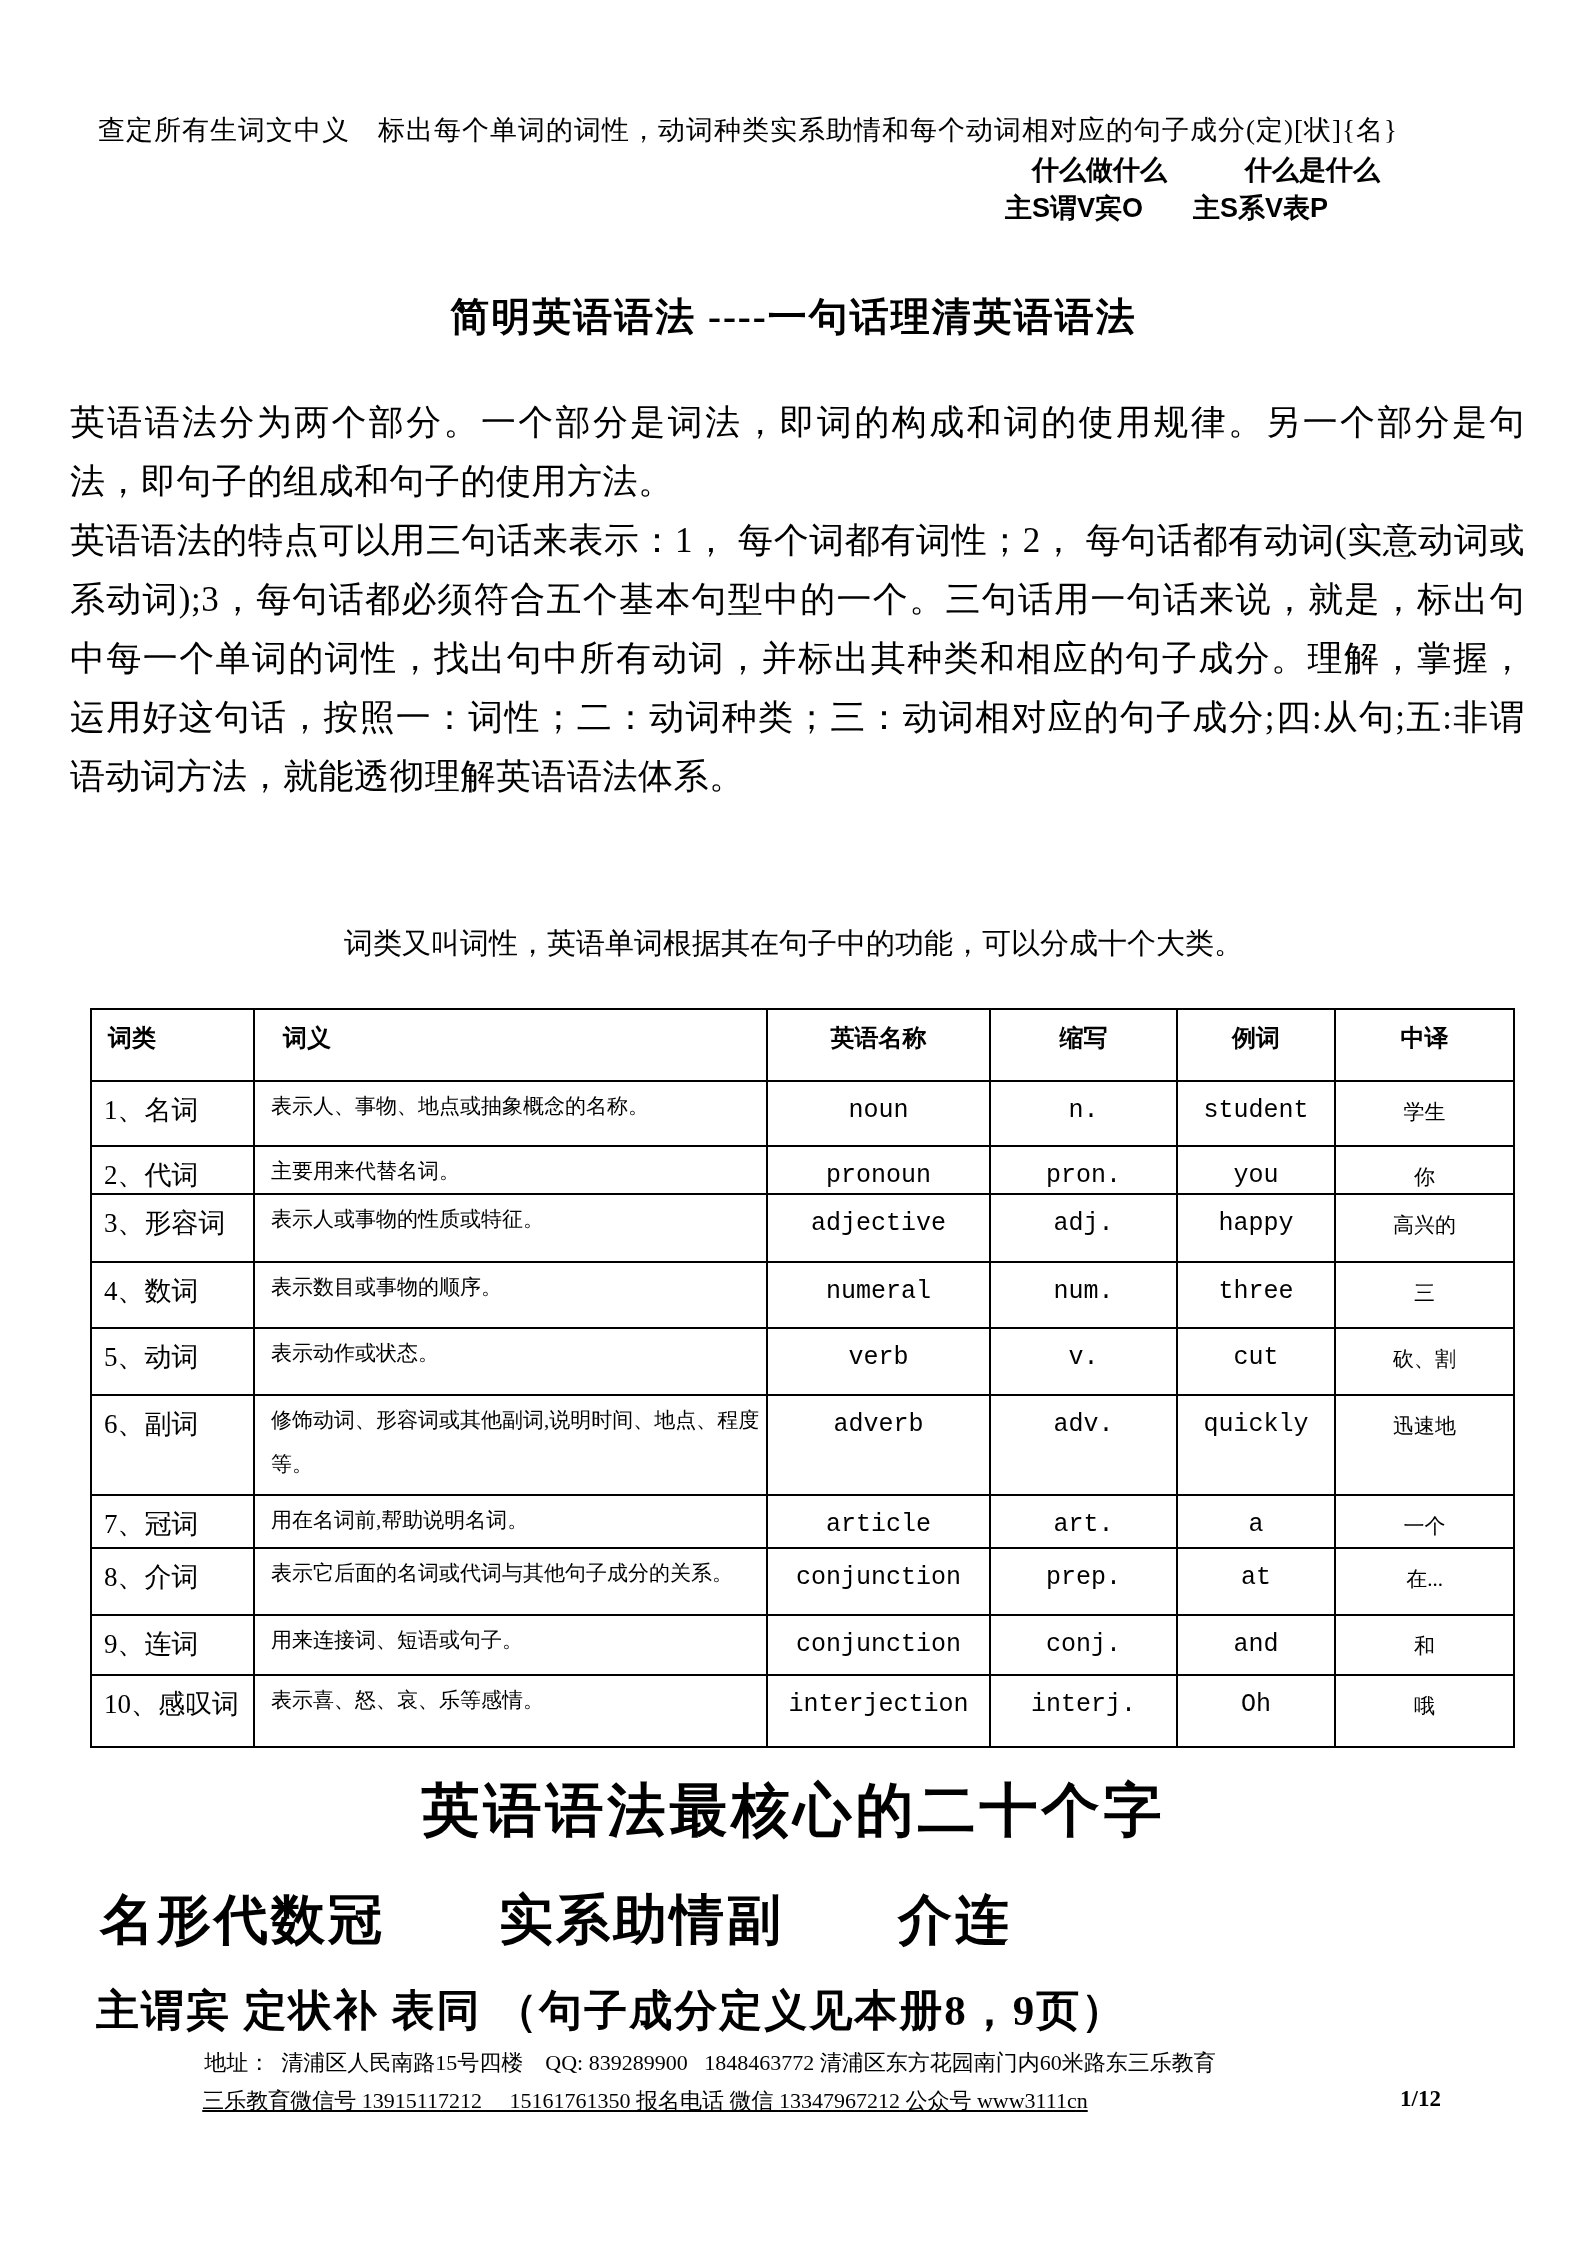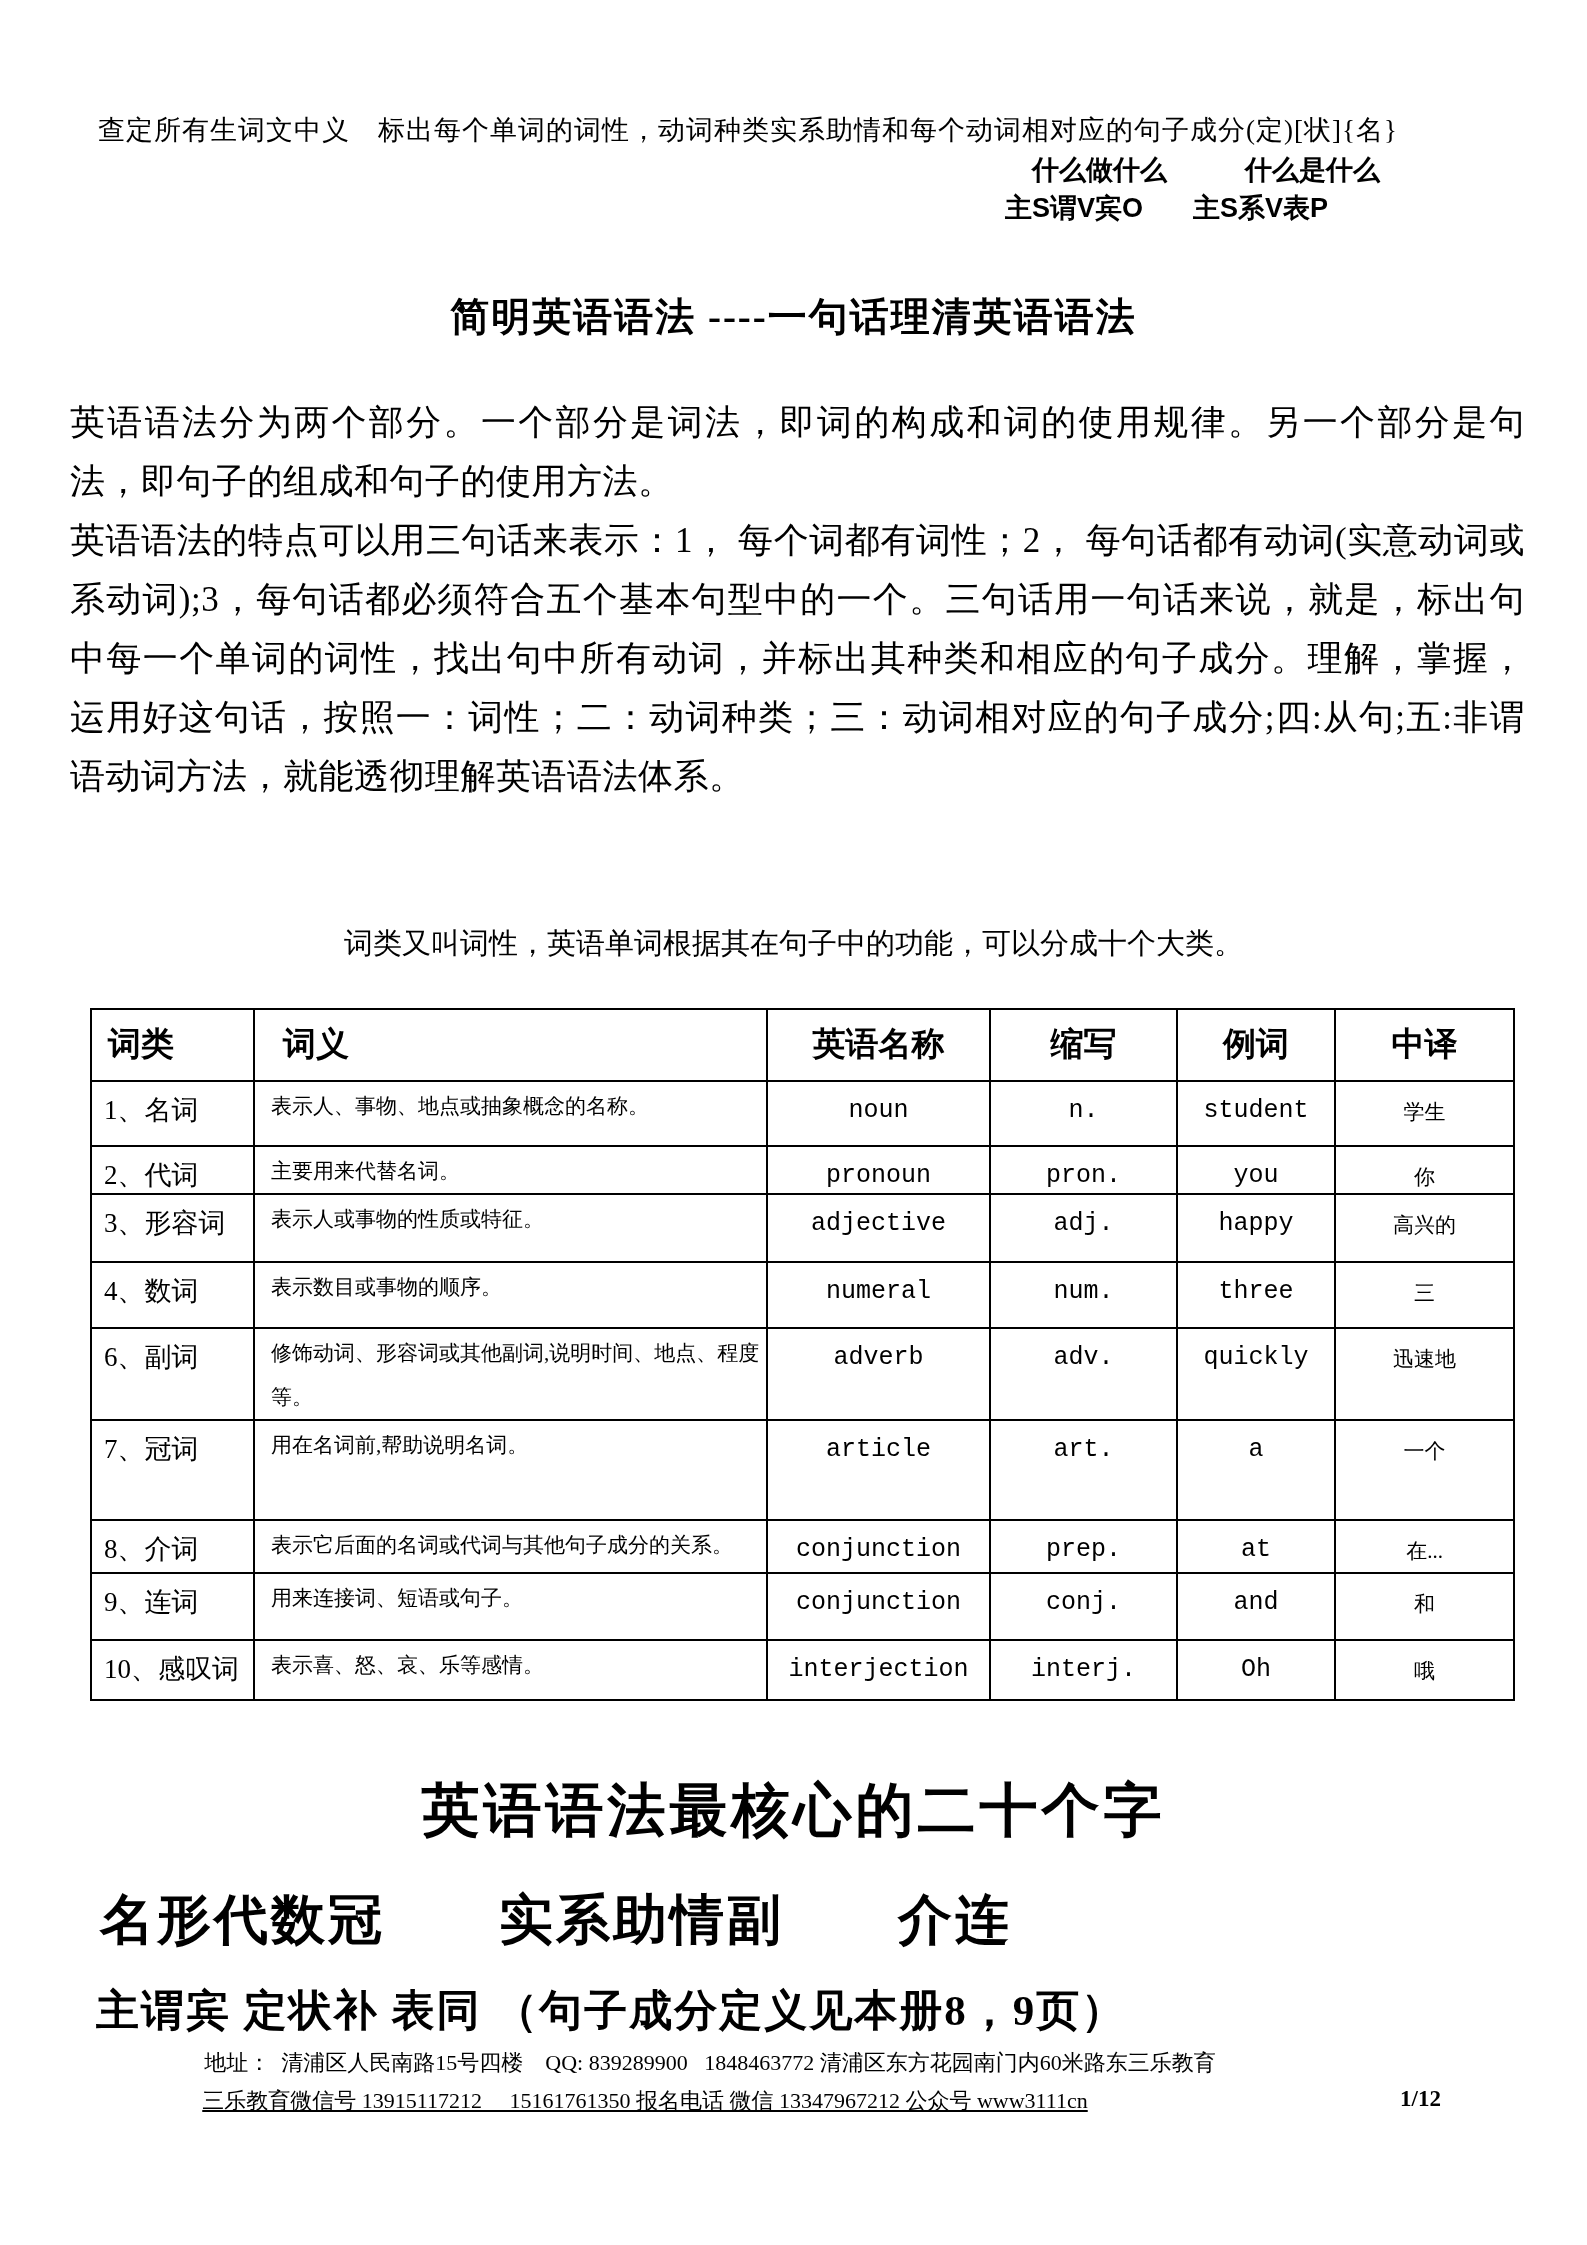--- a/index.html
+++ b/index.html
@@ -73,21 +73,21 @@
     border-collapse: collapse;
     table-layout: fixed;
   }
   .pos-table th, .pos-table td {
     border: 2px solid #000000;
     vertical-align: top;
     overflow: hidden;
   }
   .pos-table thead tr { height: 72px; }
   .pos-table th {
-    font-size: 33px;
+    font-size: 24px;
     font-weight: 600;
     text-align: center;
     padding-top: 12px;
   }
   .pos-table th.h0 { text-align: left; padding-left: 16px; }
   .pos-table th.h1 { text-align: left; padding-left: 28px; }
   .pos-table tbody tr:nth-child(1)  { height: 65px; }
   .pos-table tbody tr:nth-child(2)  { height: 44px; }
   .pos-table tbody tr:nth-child(3)  { height: 68px; }
   .pos-table tbody tr:nth-child(4)  { height: 66px; }
@@ -217,20 +217,28 @@
         </tr>
         <tr>
           <td class="col0">4、数词</td>
           <td class="col1">表示数目或事物的顺序。</td>
           <td class="col2">numeral</td>
           <td class="col3">num.</td>
           <td class="col4">three</td>
           <td class="col5">三</td>
         </tr>
         <tr>
+          <td class="col0">5、动词</td>
+          <td class="col1">表示动作或状态。</td>
+          <td class="col2">verb</td>
+          <td class="col3">v.</td>
+          <td class="col4">cut</td>
+          <td class="col5">砍、割</td>
+        </tr>
+        <tr>
           <td class="col0">6、副词</td>
           <td class="col1">修饰动词、形容词或其他副词,说明时间、地点、程度等。</td>
           <td class="col2">adverb</td>
           <td class="col3">adv.</td>
           <td class="col4">quickly</td>
           <td class="col5">迅速地</td>
         </tr>
         <tr>
           <td class="col0">7、冠词</td>
           <td class="col1">用在名词前,帮助说明名词。</td>

